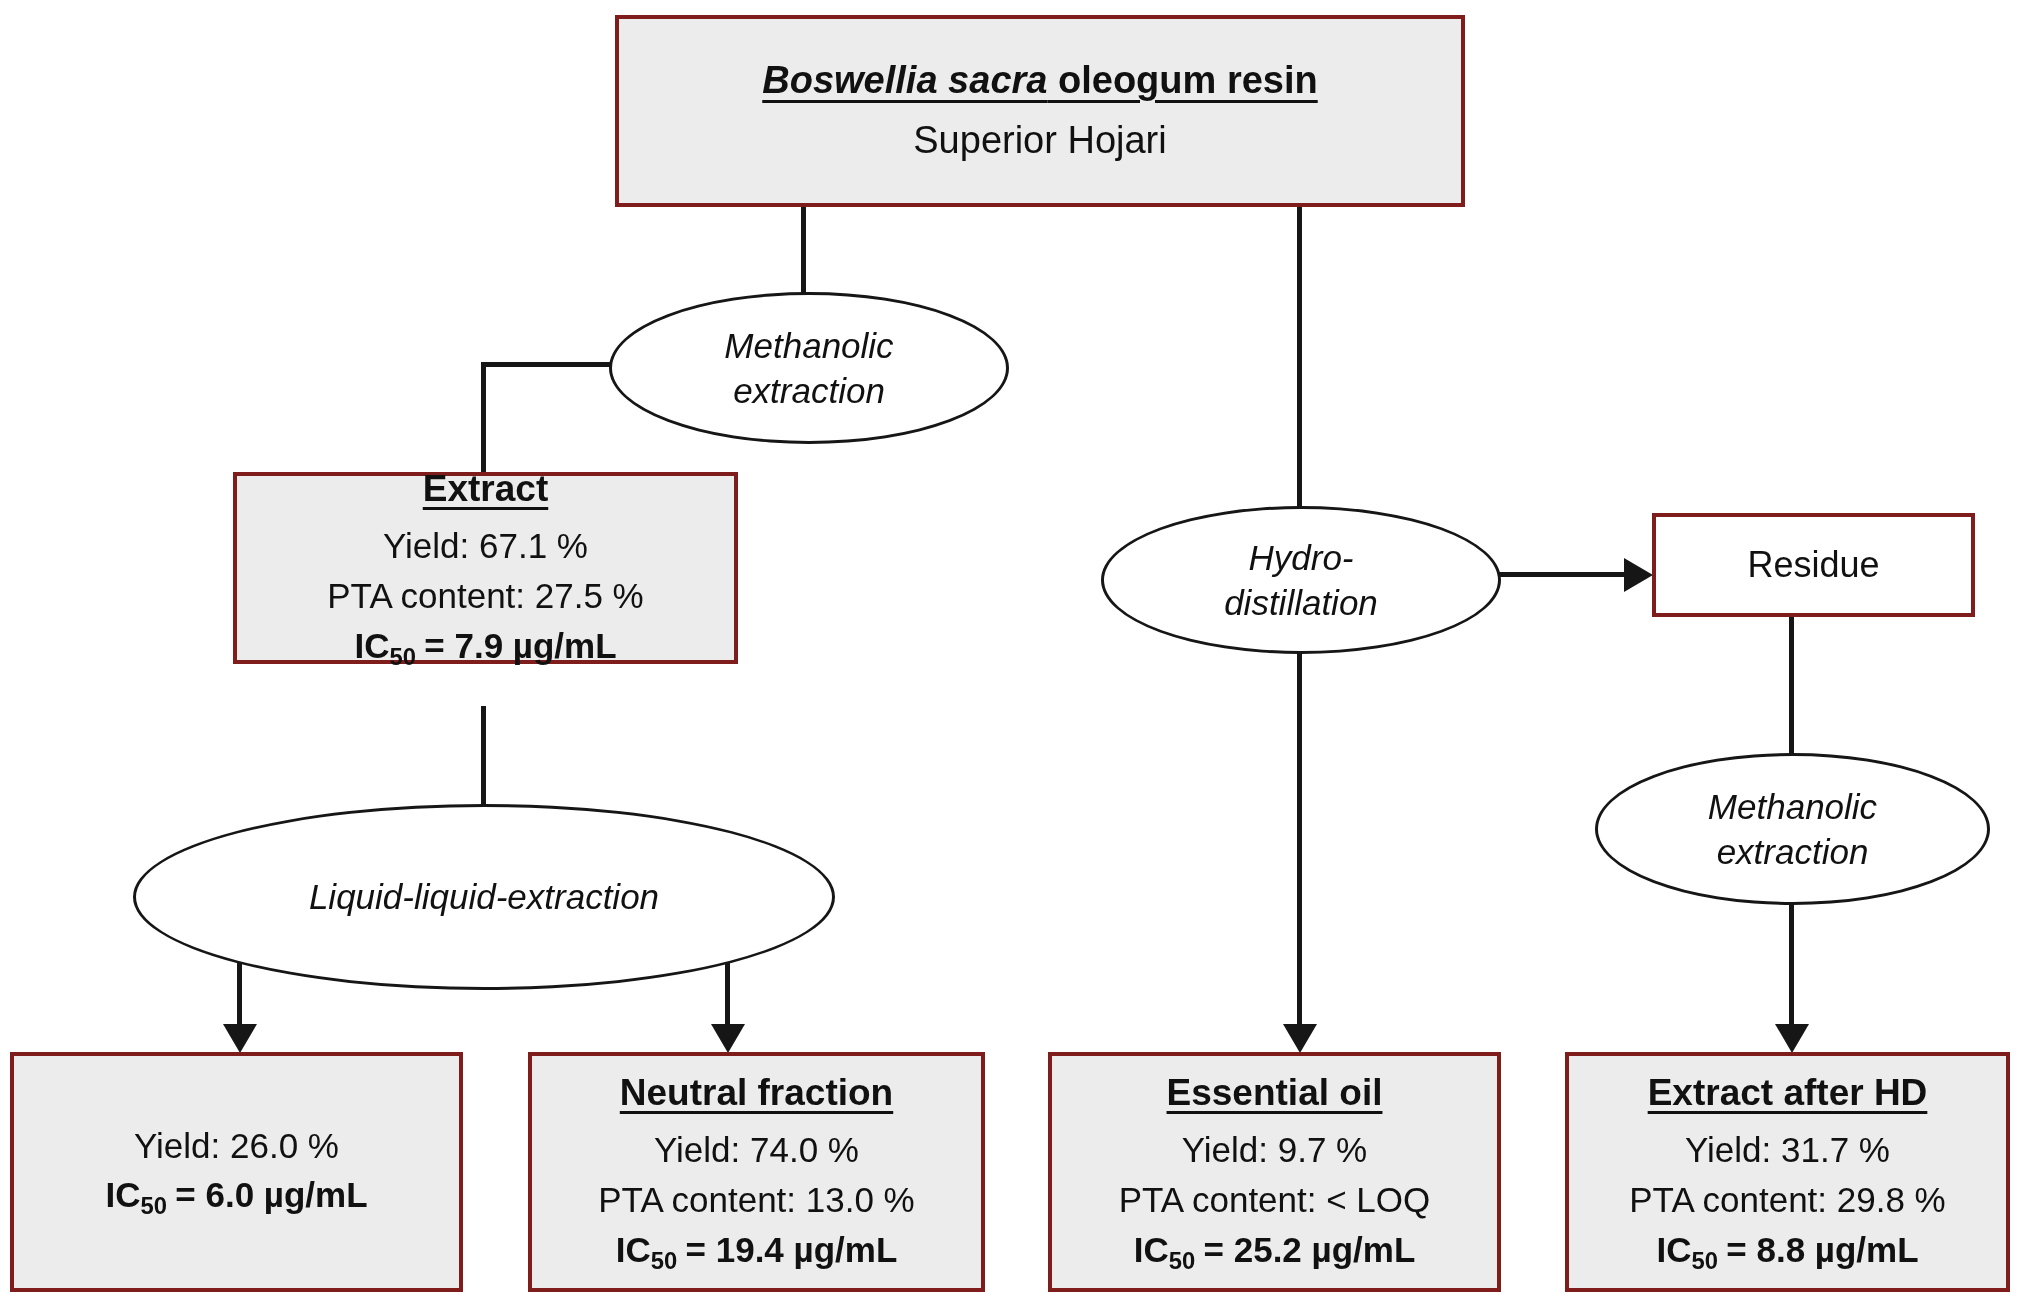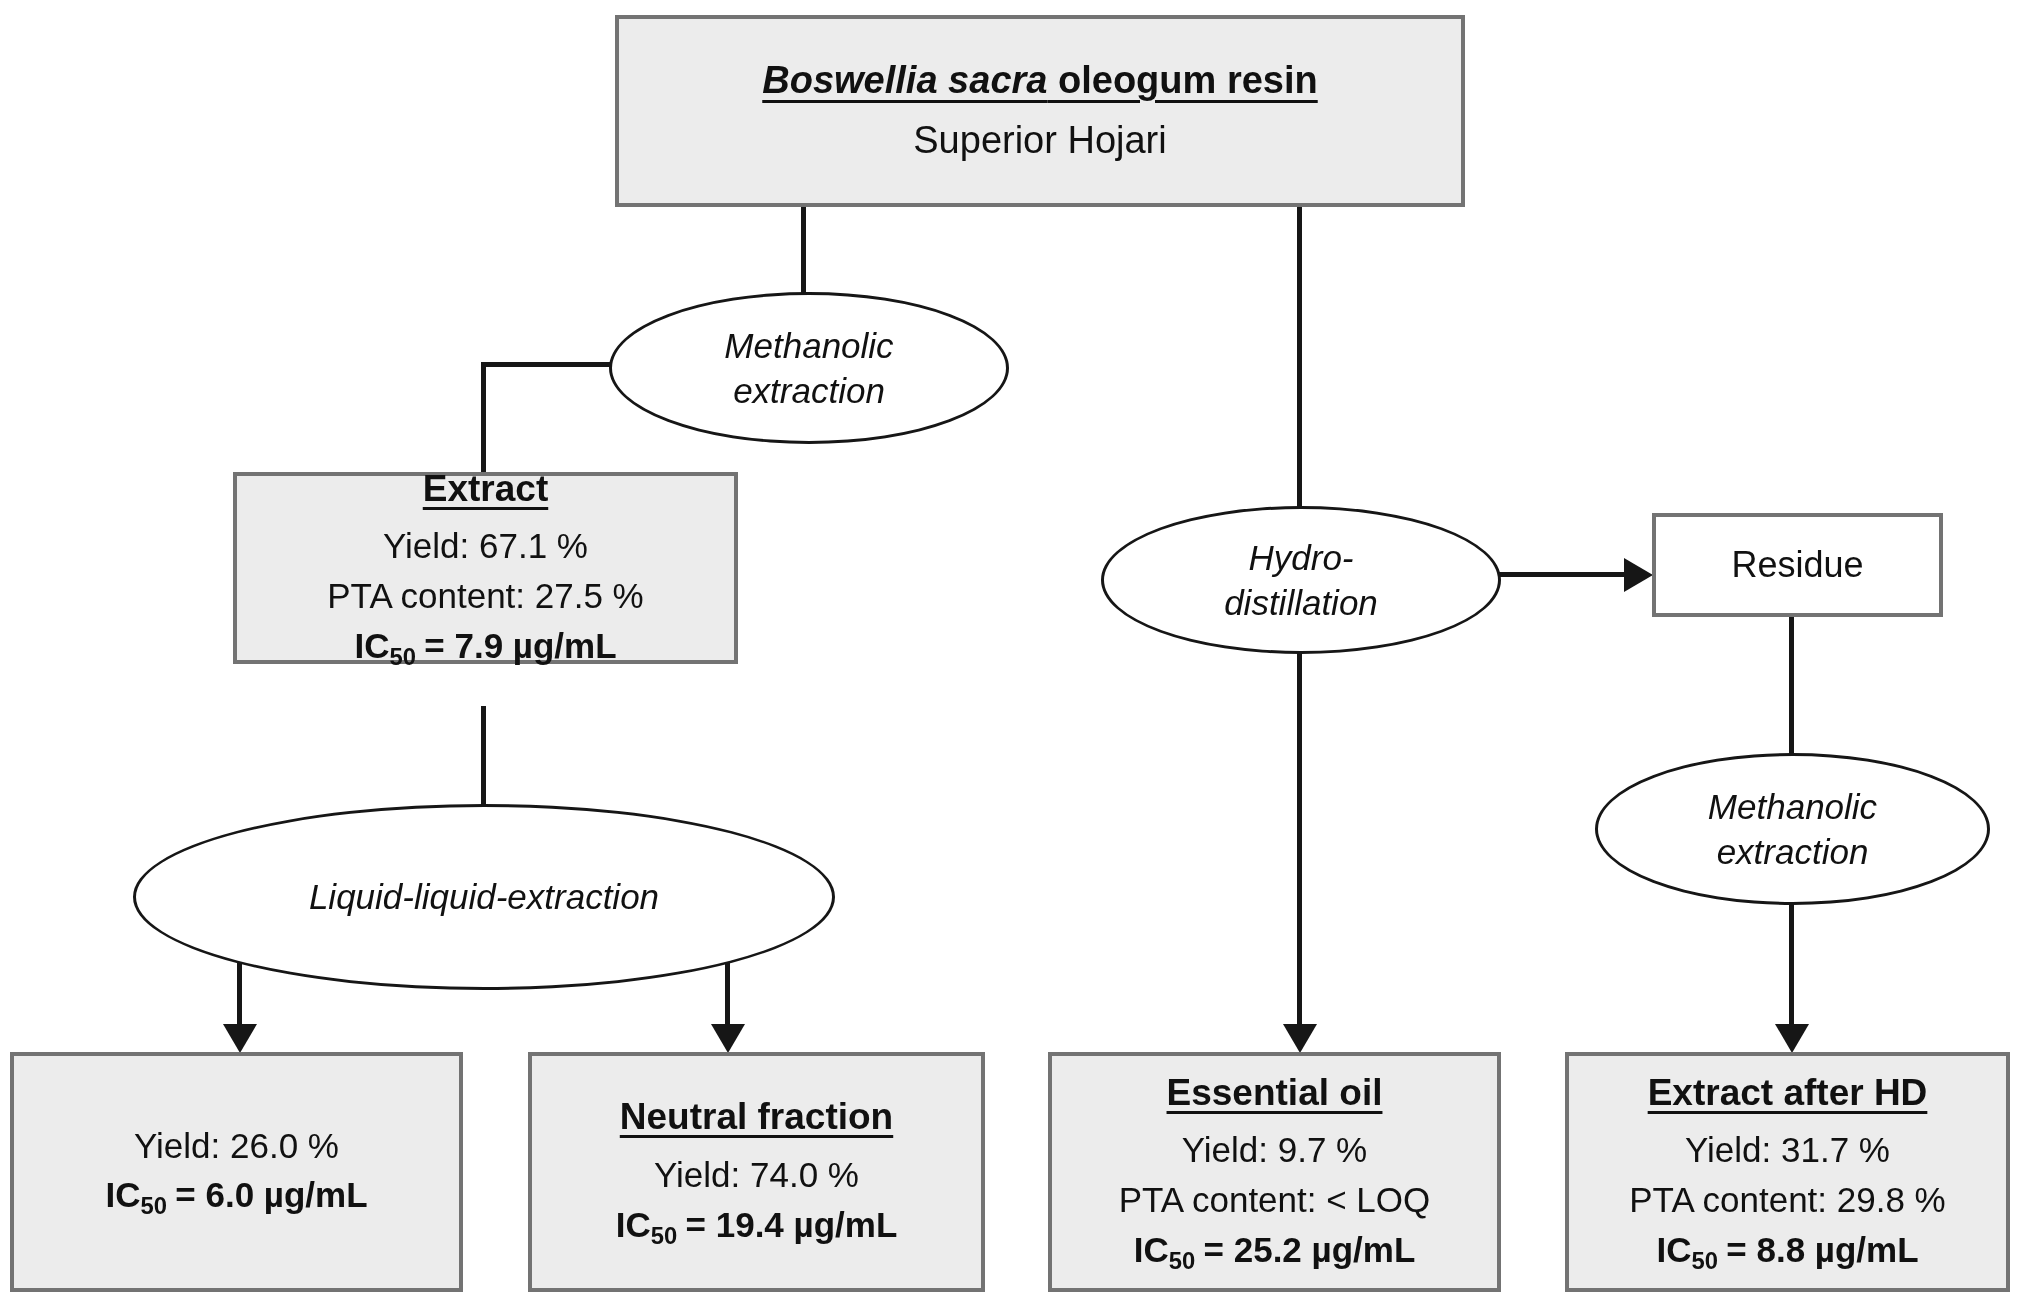--- a/index.html
+++ b/index.html
@@ -12,21 +12,21 @@
     height: 1308px;
     background: #ffffff;
     overflow: hidden;
   }
 
   
   .node-box {
     position: absolute;
     z-index: 2;
     background: #ececec;
-    border: 4px solid #737373;
+    border: 4px solid #7f1d1d;
     display: flex;
     flex-direction: column;
     align-items: center;
     justify-content: center;
     text-align: center;
     line-height: 1.42;
     font-size: 35px;
   }
   .node-box.white { background: #ffffff; }
 
@@ -144,39 +144,40 @@
 
   <div class="ellipse" style="left:133px; top:804px; width:702px; height:186px;">
     <div>Liquid-liquid-extraction</div>
   </div>
 
   <div class="ellipse" style="left:1101px; top:506px; width:400px; height:148px;">
     <div>Hydro-</div>
     <div>distillation</div>
   </div>
 
-  <div class="node-box white" style="left:1652px; top:513px; width:291px; height:104px; font-size:36px;">
+  <div class="node-box white" style="left:1652px; top:513px; width:323px; height:104px; font-size:36px;">
     <div>Residue</div>
   </div>
 
   <div class="ellipse" style="left:1595px; top:753px; width:395px; height:152px;">
     <div>Methanolic</div>
     <div>extraction</div>
   </div>
 
   <div class="node-box" style="left:10px; top:1052px; width:453px; height:240px;">
     <div>Yield: 26.0 %</div>
     <div class="ic-line">
       <span>IC</span><span class="sub">50</span><span class="ic-val">= 6.0 µg/mL</span>
     </div>
   </div>
 
   <div class="node-box" style="left:528px; top:1052px; width:457px; height:240px;">
     <div class="box-title">Neutral fraction</div>
     <div>Yield: 74.0 %</div>
+    <div>PTA content: 13.0 %</div>
     <div class="ic-line">
       <span>IC</span><span class="sub">50</span><span class="ic-val">= 19.4 µg/mL</span>
     </div>
   </div>
 
   <div class="node-box" style="left:1048px; top:1052px; width:453px; height:240px;">
     <div class="box-title">Essential oil</div>
     <div>Yield: 9.7 %</div>
     <div>PTA content: &lt; LOQ</div>
     <div class="ic-line">

